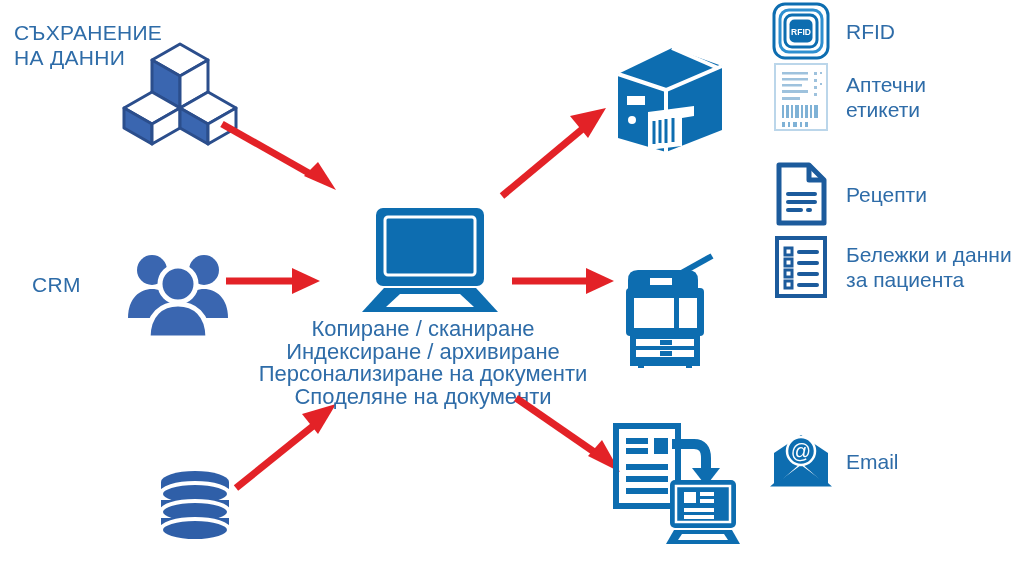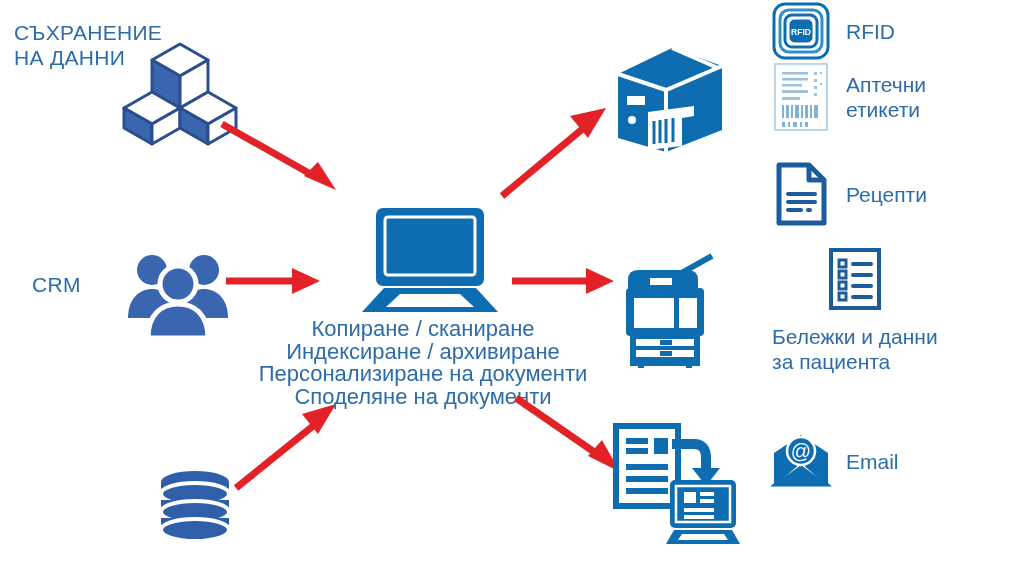--- a/index.html
+++ b/index.html
@@ -304,21 +304,21 @@
           <line x1="13" y1="32" x2="40" y2="32"></line>
           <line x1="13" y1="40" x2="40" y2="40"></line>
           <line x1="13" y1="48" x2="26" y2="48"></line>
           <line x1="33" y1="48" x2="35" y2="48"></line>
         </g>
       </svg>
     </span>
     <span class="legend-label">Рецепти</span>
   </div>
 
-  <div class="legend-row" style="top:250px;flex-direction:column;">
+  <div class="legend-row" style="top:238px;">
     <span class="legend-ico">
       <svg width="54" height="64" viewBox="0 0 54 64">
         <rect x="3" y="3" width="48" height="58" fill="none" stroke="#1C5B9C" stroke-width="4"></rect>
         <g fill="none" stroke="#1C5B9C" stroke-width="3">
           <rect x="11" y="13" width="7" height="7"></rect>
           <rect x="11" y="24" width="7" height="7"></rect>
           <rect x="11" y="35" width="7" height="7"></rect>
           <rect x="11" y="46" width="7" height="7"></rect>
         </g>
         <g stroke="#1C5B9C" stroke-width="4" stroke-linecap="round">

